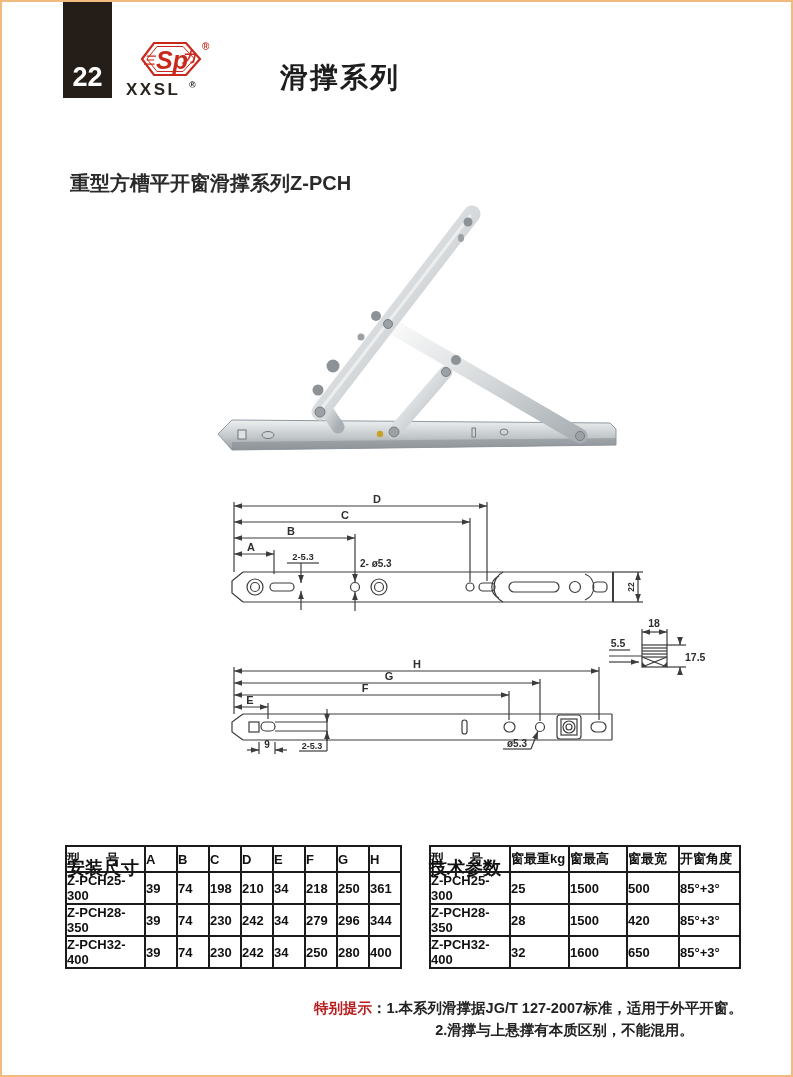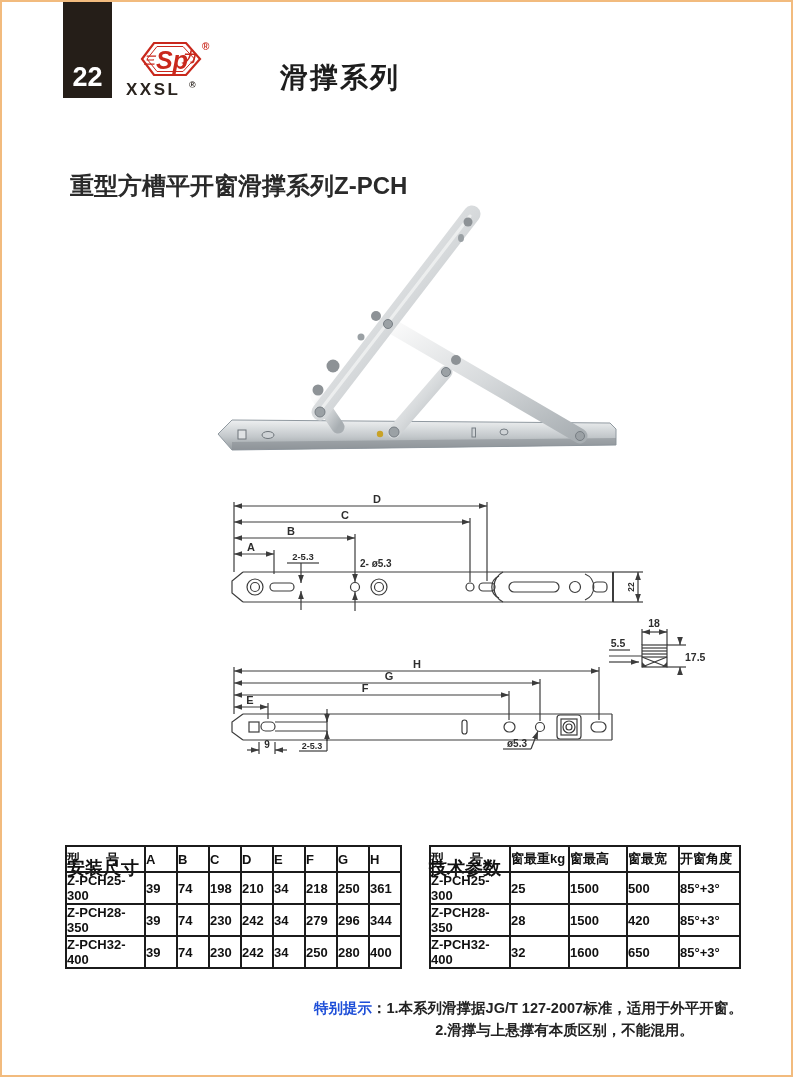--- a/index.html
+++ b/index.html
@@ -7,34 +7,34 @@
         border:2px solid #f2bb7e;box-sizing:border-box;overflow:hidden;
         font-family:"Liberation Sans","DejaVu Sans",sans-serif;color:#1c1c1c;}
   .abs{position:absolute;}
   
   .pagenum-box{left:61px;top:0;width:49px;height:96px;background:#251e18;
       display:flex;align-items:flex-end;justify-content:center;}
   .pagenum{color:#fff;font-size:27px;font-weight:bold;line-height:1;padding-bottom:7px;
       font-family:"Liberation Sans",sans-serif;}
   .series-title{left:240px;top:57px;font-size:28px;font-weight:bold;color:#1d1d1d;letter-spacing:2px;margin-left:38px;}
   
-  .product-title{left:68px;top:168px;font-size:24px;font-weight:bold;color:#2a2a2a;}
+  .product-title{left:68px;top:168px;font-size:20px;font-weight:bold;color:#2a2a2a;}
   
   .sec-title{font-size:18px;font-weight:bold;color:#111;margin-top:37px;}
   
   table{border-collapse:collapse;table-layout:fixed;}
   td{border:2px solid #1b1b1b;text-align:left;vertical-align:middle;
      font-weight:bold;font-size:13px;padding:0;color:#111;}
   .t1 td.model{width:77px;} .t1 td.num{width:30px;}
   .t2 td.model{width:78px;} .t2 td.p1{width:57px;margin-top:36px;} .t2 td.p2{width:56px;}
   .t2 td.p3{width:50px;margin-left:41px;} .t2 td.p4{width:59px;}
   tr.hrow{height:26px;} tr.drow{height:28px;}
   
   .note{left:312px;top:995px;display:flex;font-size:14.5px;font-weight:bold;line-height:22px;}
-  .note-label{color:#1d4ed8;white-space:nowrap;}
+  .note-label{color:#b91c1c;white-space:nowrap;}
   .note-sep{color:#222;}
   .note-lines div{color:#222;text-align:center;}
   svg text{font-family:"Liberation Sans","DejaVu Sans",sans-serif;}
 </style>
 </head>
 <body>
 
 <div class="page">
 
   <svg width="0" height="0" style="position:absolute">

